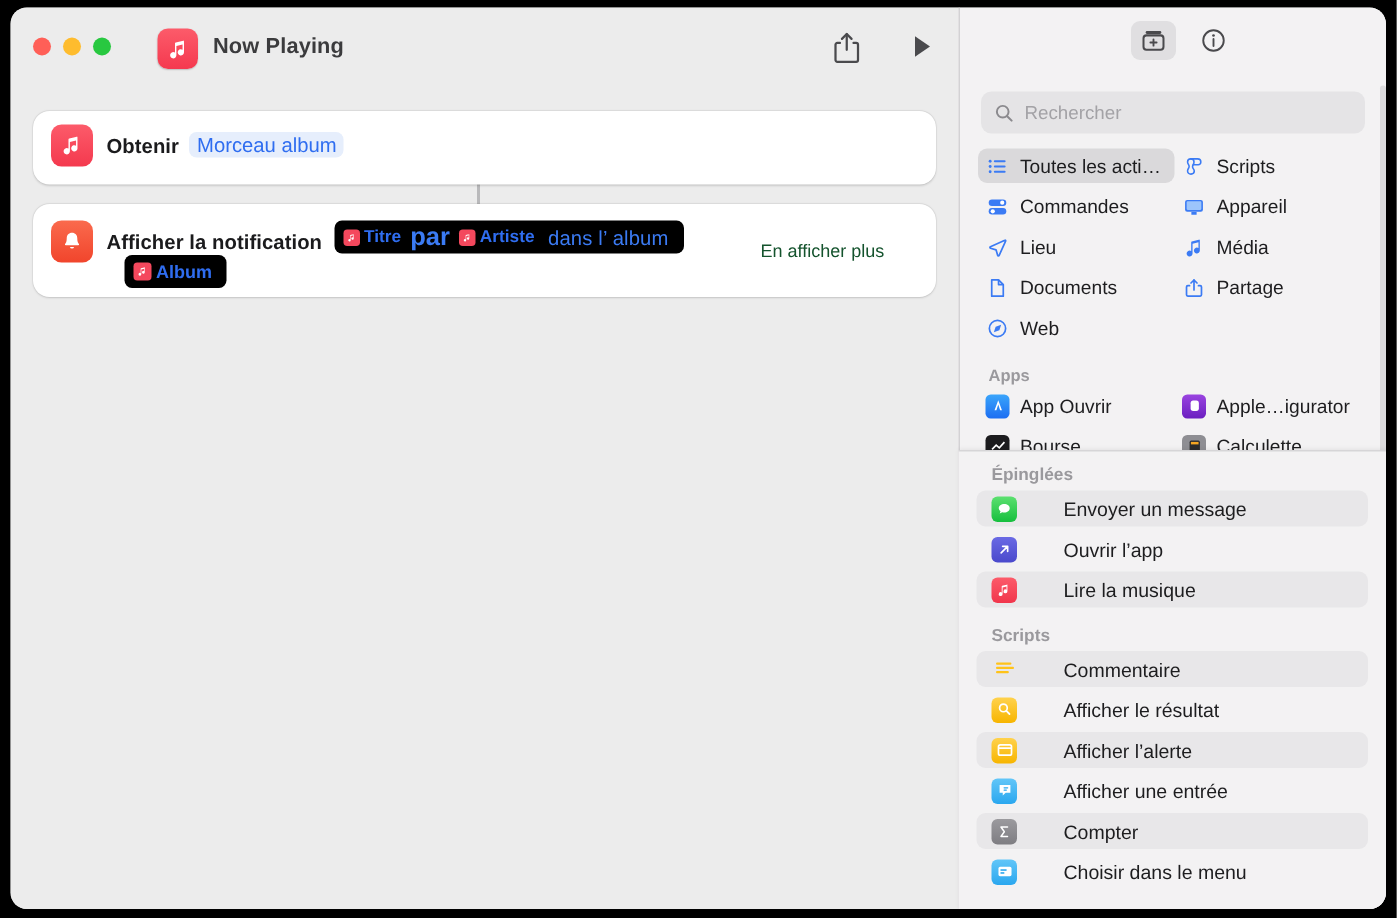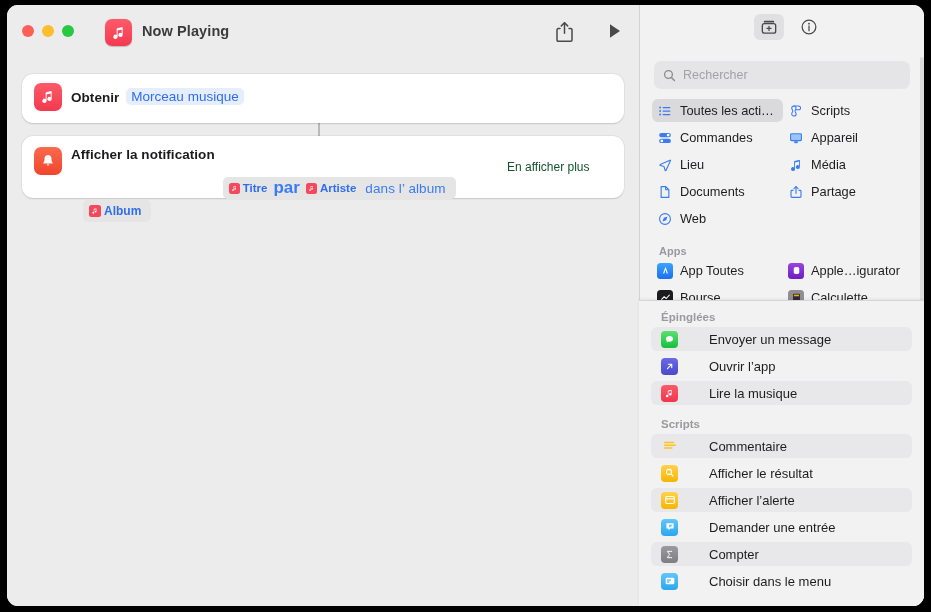--- a/index.html
+++ b/index.html
@@ -77,27 +77,27 @@
 
   
   .field{
     display:inline-flex;align-items:center;
     background:#e6eefc;border-radius:5px;
     padding:1px 5px;margin-left:7px;
     font-size:13.5px;color:#2f6df0;font-weight:500;white-space:nowrap;
   }
 
   
-  #card-notif .row1{position:absolute;left:0;top:11px;display:flex;align-items:flex-start;}
+  #card-notif .row1{position:absolute;left:0;top:11px;display:flex;align-items:flex-end;}
   #card-notif .row2{position:absolute;left:12px;top:34px;display:flex;align-items:center;}
 
   .tokenfield{
     display:inline-flex;align-items:center;
-    background:#e5e5e5;border-radius:5px;
-    padding:2px 6px 2px 4px;margin-left:8px;height:18px;margin-top:30px;
+    background:#000000;border-radius:5px;
+    padding:2px 6px 2px 4px;margin-left:8px;height:18px;
   }
   .tokenfield.second{margin-left:0;padding:2px 8px 2px 4px;}
   .tok{
     display:inline-flex;align-items:center;gap:3px;
     font-size:11.5px;color:#2f6df0;font-weight:600;white-space:nowrap;
     padding:0 2px;
   }
   .tok .glyph{
     width:11px;height:11px;border-radius:2.5px;
     background:#f4485d;display:inline-flex;align-items:center;justify-content:center;
@@ -226,21 +226,21 @@
 
       <div class="card" id="card-get">
         <div class="act-icon music">
           <svg width="16" height="16" viewBox="0 0 16 16" aria-hidden="true">
             <path d="M11.2 2.1 6.2 3.3c-.35.09-.55.32-.55.68v6.1a2.1 2.1 0 1 0 .95 1.78V5.6l4.1-1v3.55a2.1 2.1 0 1 0 .95 1.78V2.72c0-.45-.22-.72-.45-.62z" fill="#fff"></path>
           </svg>
         </div>
         <div class="act-body">
           <div class="act-line">
             <span class="act-label">Obtenir</span>
-            <span class="field">Morceau musique</span>
+            <span class="field">Morceau album</span>
           </div>
         </div>
       </div>
 
       <div class="card" id="card-notif">
         <div class="act-icon bell">
           <svg width="16" height="16" viewBox="0 0 16 16" aria-hidden="true">
             <path d="M8 2.1c-2.1 0-3.5 1.5-3.5 3.6 0 2.3-.5 3.3-1.1 4-.3.35-.1.8.37.8h8.46c.47 0 .67-.45.37-.8-.6-.7-1.1-1.7-1.1-4 0-2.1-1.4-3.6-3.5-3.6z" fill="#fff"></path>
             <path d="M6.6 11.6a1.45 1.45 0 0 0 2.8 0z" fill="#fff"></path>
           </svg>
@@ -423,21 +423,21 @@
 
       <div class="apps">
         <div class="sec-head">Apps</div>
         <div class="approw">
           <div class="app">
             <span class="ai" style="background:linear-gradient(180deg,#3aa5fb,#1c6ef2);">
               <svg width="11" height="11" viewBox="0 0 16 16" aria-hidden="true">
                   <path d="M8 2.6 4.4 12.4h1.8L8 6.8l1.8 5.6h1.8z" fill="#fff"></path>
                 </svg>
             </span>
-            <span class="al">App Toutes</span>
+            <span class="al">App Ouvrir</span>
           </div>
           <div class="app">
             <span class="ai" style="background:linear-gradient(180deg,#9a44e0,#6b1fc0);">
               <svg width="11" height="11" viewBox="0 0 16 16" aria-hidden="true">
                   <rect x="4" y="3" width="8" height="10" rx="2.5" fill="#fff"></rect>
                 </svg>
             </span>
             <span class="al">Apple…igurator</span>
           </div>
         </div>
@@ -525,21 +525,21 @@
           </span>
           <span class="ol">Afficher l’alerte</span>
         </div>
         <div class="ov-item">
           <span class="oi" style="background:linear-gradient(180deg,#62c6f8,#2aa7ef);">
             <svg width="12" height="12" viewBox="0 0 16 16" aria-hidden="true">
               <path d="M3.2 3h9.6v7H8.6l-2.6 2.4V10H3.2z" fill="#fff"></path>
               <path d="M7.2 5.6h3.2M7.2 7.6h2" stroke="#2aa7ef" stroke-width="1.1" stroke-linecap="round"></path>
             </svg>
           </span>
-          <span class="ol">Demander une entrée</span>
+          <span class="ol">Afficher une entrée</span>
         </div>
         <div class="ov-item alt">
           <span class="oi" style="background:linear-gradient(180deg,#9b9a9e,#7e7d82);">
             <svg width="11" height="11" viewBox="0 0 16 16" aria-hidden="true">
               <path d="M11.2 3.4H4.8l3.3 4.6-3.3 4.6h6.4" fill="none" stroke="#fff" stroke-width="1.4" stroke-linejoin="round" stroke-linecap="round"></path>
             </svg>
           </span>
           <span class="ol">Compter</span>
         </div>
         <div class="ov-item">

